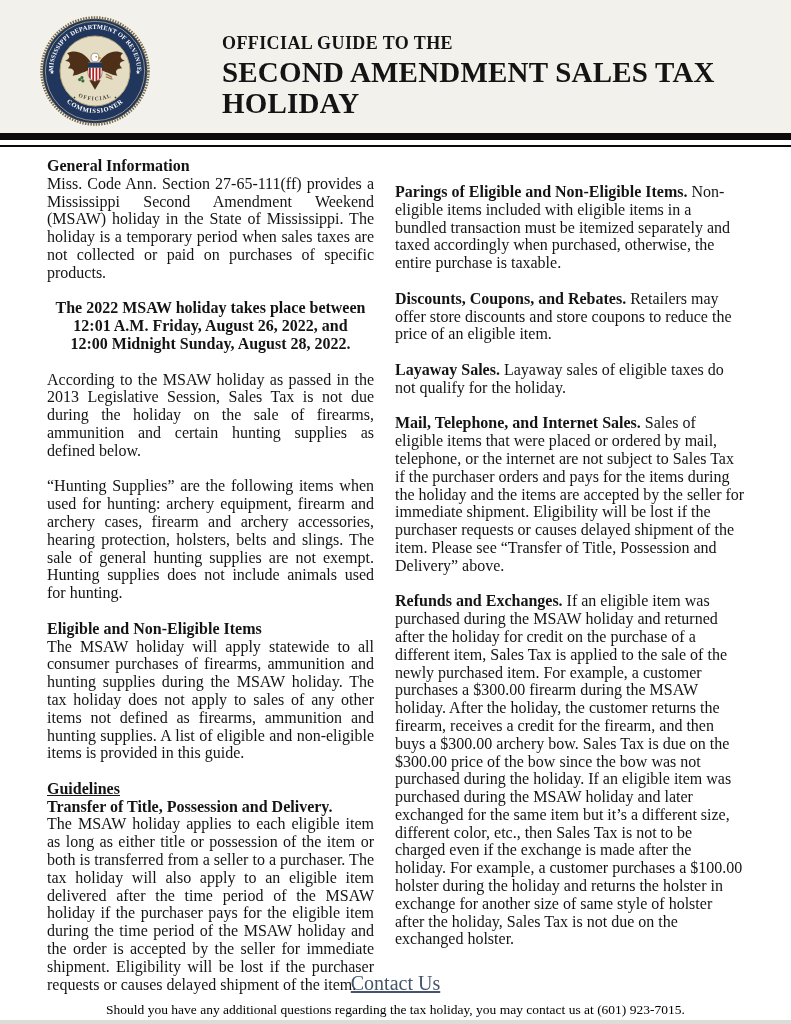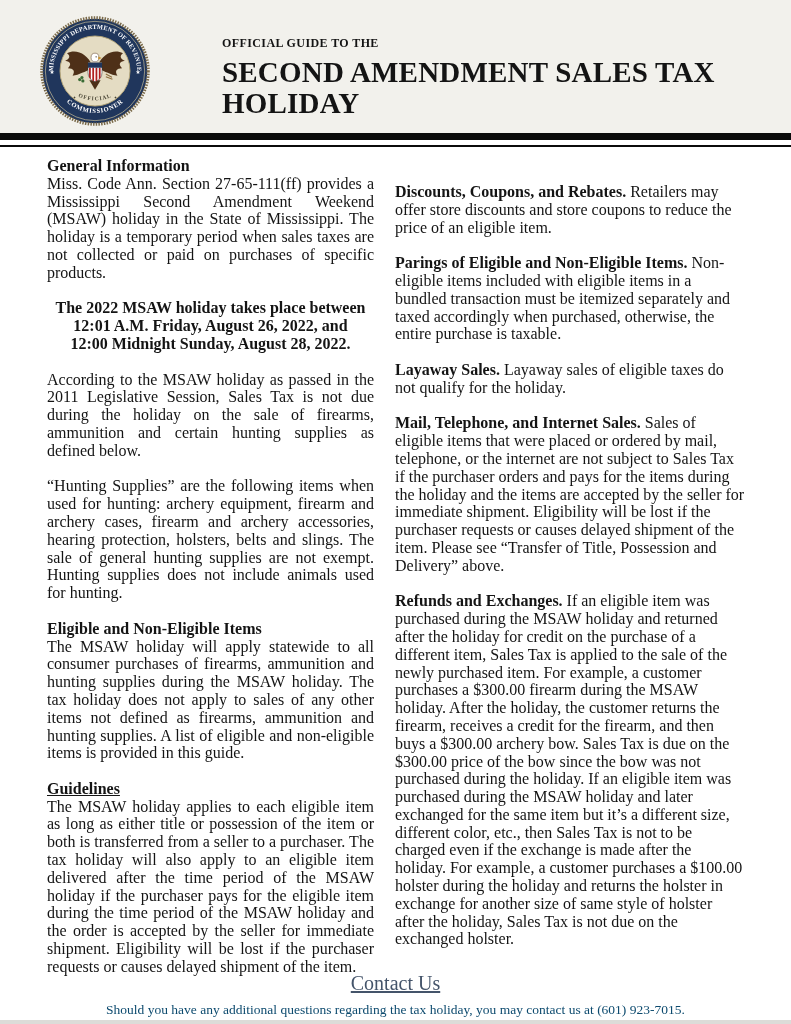--- a/index.html
+++ b/index.html
@@ -6,41 +6,41 @@
   html, body { margin: 0; padding: 0; background: #ffffff; }
   .page {
     width: 791px; height: 1024px; position: relative; overflow: hidden;
     background: #ffffff; color: #141414;
     font-family: "Liberation Serif", "DejaVu Serif", serif;
   }
   
   .masthead { height: 133px; background: #f2f1ec; position: relative; }
   .seal { position: absolute; left: 39px; top: 15px; width: 112px; height: 112px; }
   .title-block { position: absolute; left: 222px; top: 33px; }
-  .kicker { font-size: 12px; font-weight: bold; letter-spacing: 0.4px; line-height: 21px; font-family: Liberation Serif, serif; }
+  .kicker { font-size: 18px; font-weight: bold; letter-spacing: 0.4px; line-height: 21px; font-family: Liberation Serif, serif; }
   .main-title { font-size: 29px; font-weight: bold; letter-spacing: 0.2px; line-height: 31px; margin-top: 3px; }
   
   .rule-thick { height: 7px; background: #0b0b0b; }
   .rule-gap { height: 5px; background: #ffffff; }
   .rule-thin { height: 2px; background: #0b0b0b; }
   
   .content { display: flex; padding: 10px 46px 0 47px; }
   .col-left  { width: 327px; font-size: 16px; line-height: 17.8px; text-align: justify; }
   .col-gutter { width: 21px; flex: none; }
   .col-right { width: 350px; font-size: 16px; line-height: 17.8px; padding-top: 26px; text-align: left; }
   .doc-para { margin: 0 0 17.8px 0; }
   .doc-para.last { margin-bottom: 0; }
   .doc-heading { font-weight: bold; }
   .center-bold { text-align: center; font-weight: bold; margin: 0 0 17.8px 0; }
   .center-heading { font-weight: bold; text-decoration: underline; }
   .lead { font-weight: bold; }
   
   .footer { position: absolute; left: 0; top: 972px; width: 100%; text-align: center; color: #44546a; }
   .contact-link { display: inline-block; font-size: 20px; color: #44546a; text-decoration: underline; cursor: pointer; }
-  .footer-note { font-size: 13.5px; margin-top: 7px; color: #0c4a6e; }
+  .footer-note { font-size: 13.5px; margin-top: 7px; color: #000000; }
   .bottom-strip { position: absolute; left: 0; bottom: 0; width: 100%; height: 4px; background: #dcdcd8; }
 </style>
 </head>
 <body>
 
 <div class="page">
 
   <div class="masthead">
     <svg class="seal" viewBox="0 0 120 120">
       <defs>
@@ -108,36 +108,37 @@
     <div class="col-left">
       <div class="doc-heading">General Information</div>
       <p class="doc-para">Miss. Code Ann. Section 27-65-111(ff) provides a Mississippi Second Amendment Weekend (MSAW) holiday in the State of Mississippi. The holiday is a temporary period when sales taxes are not collected or paid on purchases of specific products.</p>
 
       <div class="center-bold">
         <div>The 2022 MSAW holiday takes place between</div>
         <div>12:01 A.M. Friday, August 26, 2022, and</div>
         <div>12:00 Midnight Sunday, August 28, 2022.</div>
       </div>
 
-      <p class="doc-para">According to the MSAW holiday as passed in the 2011 Legislative Session, Sales Tax is not due during the holiday on the sale of firearms, ammunition and certain hunting supplies as defined below.</p>
+      <p class="doc-para">According to the MSAW holiday as passed in the 2013 Legislative Session, Sales Tax is not due during the holiday on the sale of firearms, ammunition and certain hunting supplies as defined below.</p>
       <p class="doc-para">“Hunting Supplies” are the following items when used for hunting: archery equipment, firearm and archery cases, firearm and archery accessories, hearing protection, holsters, belts and slings. The sale of general hunting supplies are not exempt. Hunting supplies does not include animals used for hunting.</p>
 
       <div class="doc-heading">Eligible and Non-Eligible Items</div>
       <p class="doc-para">The MSAW holiday will apply statewide to all consumer purchases of firearms, ammunition and hunting supplies during the MSAW holiday. The tax holiday does not apply to sales of any other items not defined as firearms, ammunition and hunting supplies. A list of eligible and non-eligible items is provided in this guide.</p>
 
       <div class="center-heading">Guidelines</div>
+      <div class="doc-heading">Transfer of Title, Possession and Delivery.</div>
       <p class="doc-para last">The MSAW holiday applies to each eligible item as long as either title or possession of the item or both is transferred from a seller to a purchaser. The tax holiday will also apply to an eligible item delivered after the time period of the MSAW holiday if the purchaser pays for the eligible item during the time period of the MSAW holiday and the order is accepted by the seller for immediate shipment. Eligibility will be lost if the purchaser requests or causes delayed shipment of the item.</p>
     </div>
 
     <div class="col-gutter"></div>
 
     <div class="col-right">
+      <p class="doc-para"><span class="lead">Parings of Eligible and Non-Eligible Items.</span><span> Non-eligible items included with eligible items in a bundled transaction must be itemized separately and taxed accordingly when purchased, otherwise, the entire purchase is taxable.</span></p>
+
       <p class="doc-para"><span class="lead">Discounts, Coupons, and Rebates.</span><span> Retailers may offer store discounts and store coupons to reduce the price of an eligible item.</span></p>
-
-      <p class="doc-para"><span class="lead">Parings of Eligible and Non-Eligible Items.</span><span> Non-eligible items included with eligible items in a bundled transaction must be itemized separately and taxed accordingly when purchased, otherwise, the entire purchase is taxable.</span></p>
 
       <p class="doc-para"><span class="lead">Layaway Sales.</span><span> Layaway sales of eligible taxes do not qualify for the holiday.</span></p>
 
       <p class="doc-para"><span class="lead">Mail, Telephone, and Internet Sales.</span><span> Sales of eligible items that were placed or ordered by mail, telephone, or the internet are not subject to Sales Tax if the purchaser orders and pays for the items during the holiday and the items are accepted by the seller for immediate shipment. Eligibility will be lost if the purchaser requests or causes delayed shipment of the item. Please see “Transfer of Title, Possession and Delivery” above.</span></p>
 
       <p class="doc-para last"><span class="lead">Refunds and Exchanges.</span><span> If an eligible item was purchased during the MSAW holiday and returned after the holiday for credit on the purchase of a different item, Sales Tax is applied to the sale of the newly purchased item. For example, a customer purchases a $300.00 firearm during the MSAW holiday. After the holiday, the customer returns the firearm, receives a credit for the firearm, and then buys a $300.00 archery bow. Sales Tax is due on the $300.00 price of the bow since the bow was not purchased during the holiday. If an eligible item was purchased during the MSAW holiday and later exchanged for the same item but it’s a different size, different color, etc., then Sales Tax is not to be charged even if the exchange is made after the holiday. For example, a customer purchases a $100.00 holster during the holiday and returns the holster in exchange for another size of same style of holster after the holiday, Sales Tax is not due on the exchanged holster.</span></p>
     </div>
 
   </div>
 

